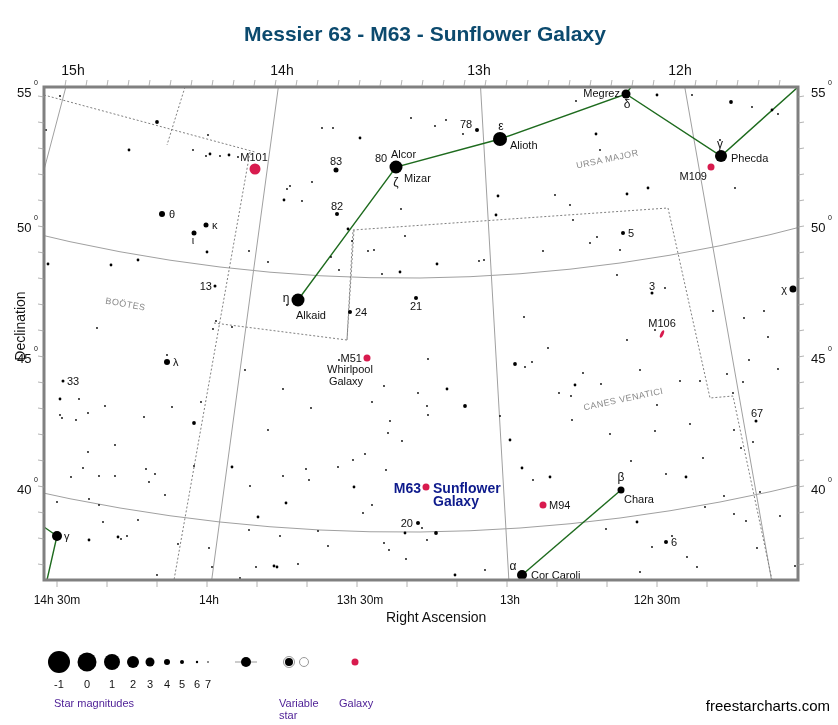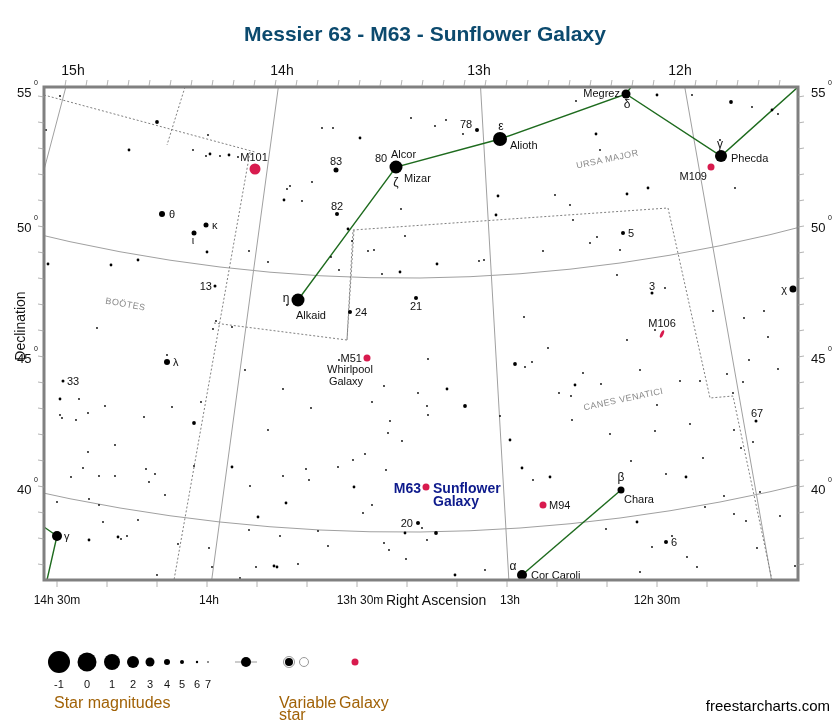--- a/index.html
+++ b/index.html
@@ -1,23 +1,23 @@
 <!DOCTYPE html>
 <html><head>
   <meta charset="utf-8">
   <style>
     html, body { margin: 0; padding: 0; background: #ffffff; }
     body { width: 838px; height: 725px; position: relative; overflow: hidden; font-family: "Liberation Sans", sans-serif; }
     #chart-svg { position: absolute; left: 0; top: 0; }
     .title { position: absolute; left: 6px; top: 22px; width: 838px; text-align: center; font-size: 21px; font-weight: bold; color: #0c4a6e; font-family: "Liberation Sans", sans-serif; }
     .credit { position: absolute; right: 8px; top: 697px; font-size: 15px; color: #000000; }
     .axis-title { position: absolute; font-size: 14px; color: #111; }
-    .xlabel { left: 386px; top: 592px; }
+    .xlabel { left: 386px; top: 609px; }
     .ylabel { left: -30px; top: 318px; transform: rotate(-90deg); transform-origin: center; width: 100px; text-align: center; }
-    .legend-text { position: absolute; font-size: 16px; color: #a16207; line-height: 12px; }
+    .legend-text { position: absolute; font-size: 11px; color: #4c1d95; line-height: 12px; }
   </style>
 </head>
 <body>
 
 <div class="title">Messier 63 - M63 - Sunflower Galaxy</div>
 
 <svg id="chart-svg" width="838" height="725" xmlns="http://www.w3.org/2000/svg">
   <defs>
     <clipPath id="plotclip">
         <rect x="44" y="87" width="754" height="493"></rect>

